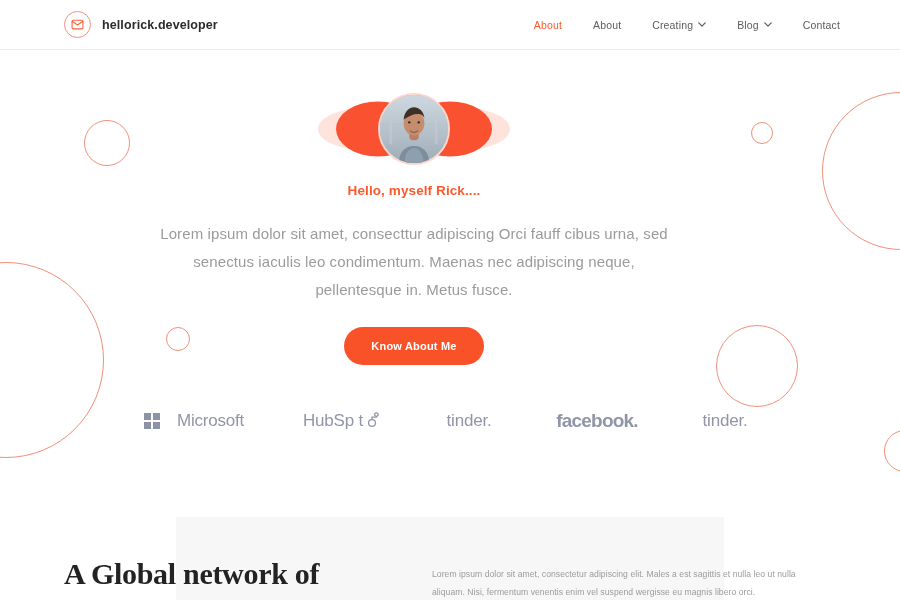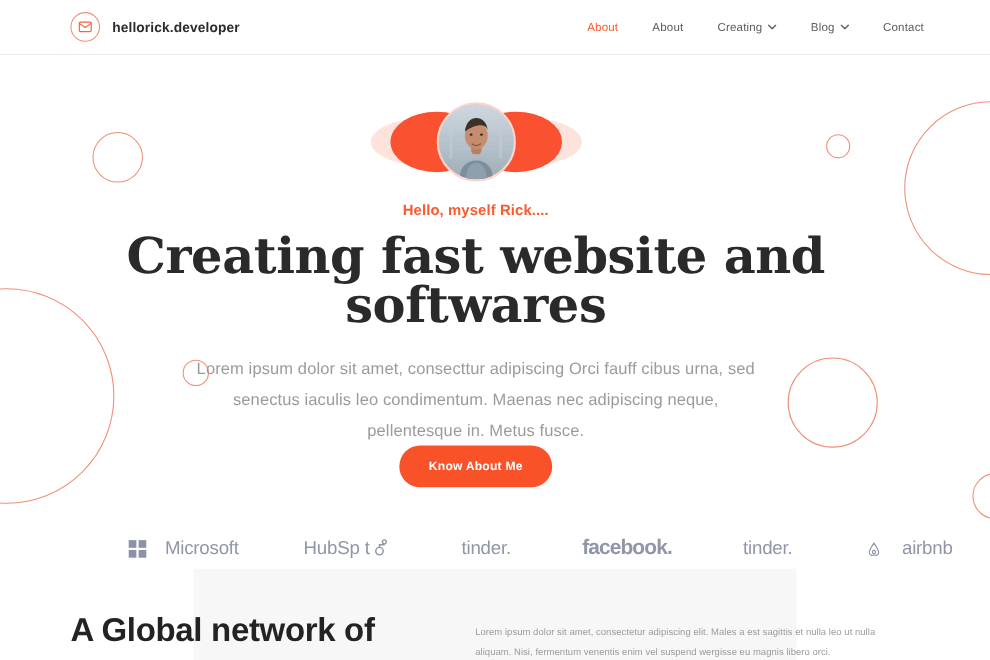--- a/index.html
+++ b/index.html
@@ -41,21 +41,21 @@
   }
   .nav { margin-left:auto; margin-right:60px; display:flex; align-items:center; gap:31px; }
   .nav-item {
     font-size:10.5px; color:#5d5d5d; display:flex; align-items:center; gap:5px;
     letter-spacing:.15px; cursor:pointer; white-space:nowrap;
   }
   .nav-item.active { color:#fa5a2e; }
   .chev { display:block; }
 
   
-  .hero { position:relative; z-index:3; width:828px; text-align:center; padding-top:43px;padding-left:37px; }
+  .hero { position:relative; z-index:3; width:828px; text-align:center; padding-top:43px; }
 
   .avatar-wrap {
     position:relative; width:148px; height:72px; margin:0 auto;
   }
   .blob {
     position:absolute; top:50%; transform:translateY(-50%);
     width:84px; height:55px; border-radius:50%;
     background:#fa5130;
   }
   .blob.left  { left:-4px; }
@@ -82,21 +82,21 @@
     margin-top:12px;
     font-family:"DejaVu Serif", serif;
     font-size:45px; font-weight:700; line-height:1.0;
     color:#2a2a2a; letter-spacing:-.4px;
   }
   .hero-p {
     margin:22px auto 0; width:520px;
     font-size:15px; line-height:1.85; color:#9b9b9b; letter-spacing:.1px;
   }
   .cta {
-    display:inline-block;
+    margin-top:24px; display:inline-block;
     background:#fa5228; color:#fff;
     font-size:11px; font-weight:600; letter-spacing:.2px;
     padding:13px 27px; border-radius:24px; border:none; cursor:pointer;
   }
 
   
   .logos {
     position:relative; z-index:3;
     margin-top:36px; width:900px; height:40px;
     display:flex; align-items:center; justify-content:center;
@@ -113,21 +113,21 @@
   .ms-grid i { background:#8d93a6; display:block; }
 
   
   .panel {
     position:absolute; left:176px; top:517px; width:548px; height:120px;
     background:#f7f7f7; z-index:1;
   }
   .bottom { position:absolute; left:0; top:517px; width:900px; z-index:3; }
   .bottom-title {
     position:absolute; left:64px; top:40px;
-    font-family:Liberation Sans, sans-serif;
+    font-family:Liberation Serif, serif;
     font-size:30px; font-weight:700; color:#232323; letter-spacing:-.3px;
     white-space:nowrap;
   }
   .bottom-p {
     position:absolute; left:432px; top:49px; width:390px;
     font-size:8.6px; line-height:2.05; color:#9b9b9b; letter-spacing:.05px;
   }
 </style>
 </head>
 <body>
@@ -204,21 +204,20 @@
           <ellipse cx="36" cy="30" rx="11" ry="13" fill="#c58d6d"></ellipse>
           <path d="M25 26c1-9 6-13 11-13s11 4 11 13c0-4-3-6-7-6-5 0-9 2-15 6z" fill="#3c3027"></path>
           <ellipse cx="31" cy="29" rx="1.4" ry="1.1" fill="#2e2923"></ellipse>
           <ellipse cx="41" cy="29" rx="1.4" ry="1.1" fill="#2e2923"></ellipse>
           <path d="M32 38q4 3 8 0" stroke="#8c5b44" stroke-width="1.2" fill="none" stroke-linecap="round"></path>
         </svg>
       </span>
     </div>
 
     <div class="greeting">Hello, myself Rick....</div>
-    <h1 class="headline">Creating fast website and softwares</h1>
     <p class="hero-p">Lorem ipsum dolor sit amet, consecttur adipiscing Orci fauff cibus urna, sed senectus iaculis leo condimentum. Maenas nec adipiscing neque, pellentesque in. Metus fusce.</p>
     <button class="cta">Know About Me</button>
 
     
     <div class="logos">
 
       <div class="logo-cell" style="width:166px">
         <span class="ms-grid">
           <i></i>
             <i></i>
@@ -242,27 +241,20 @@
       </div>
 
       <div class="logo-cell" style="width:128px">
         <span class="logo-txt fb">facebook.</span>
       </div>
 
       <div class="logo-cell" style="width:128px">
         <span class="logo-txt light">tinder.</span>
       </div>
 
-      <div class="logo-cell" style="width:128px">
-        <svg width="17" height="17" viewBox="0 0 20 20" fill="none" stroke="#9096a8" stroke-width="1.25">
-          <path d="M10 3.2c1.6 2.3 5 7.6 5 10.1a3.1 3.1 0 0 1-5 2.4 3.1 3.1 0 0 1-5-2.4c0-2.5 3.4-7.8 5-10.1z"></path>
-          <circle cx="10" cy="12.6" r="1.7"></circle>
-        </svg>
-        <span class="logo-txt light">airbnb</span>
-      </div>
 
     </div>
   </div>
 
   <div class="panel"></div>
   <div class="bottom">
     <h2 class="bottom-title">A Global network of</h2>
     <p class="bottom-p">Lorem ipsum dolor sit amet, consectetur adipiscing elit. Males a est sagittis et nulla leo ut nulla aliquam. Nisi, fermentum venentis enim vel suspend wergisse eu magnis libero orci.</p>
   </div>
 

